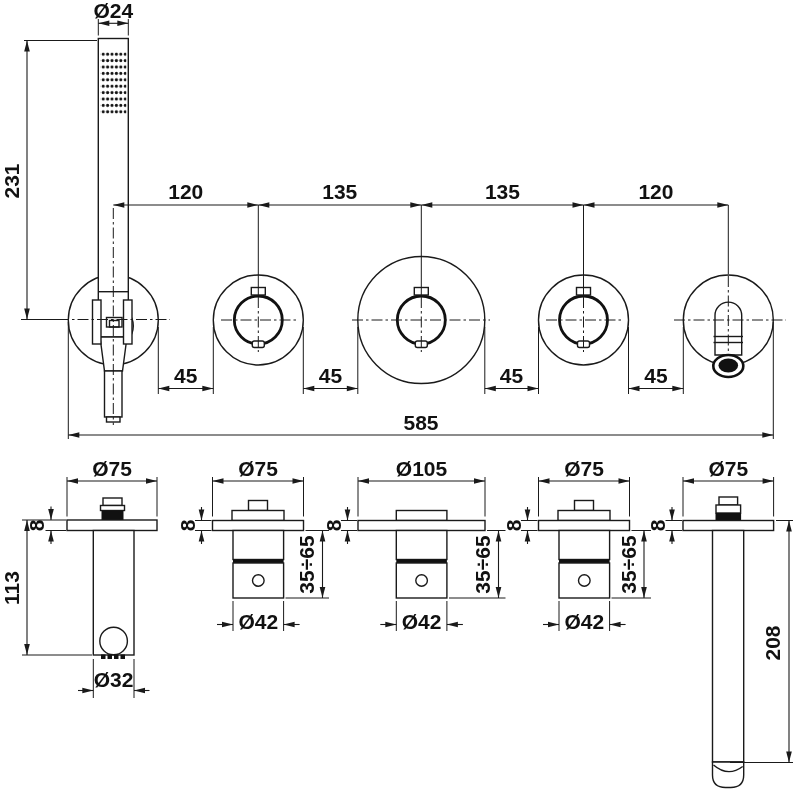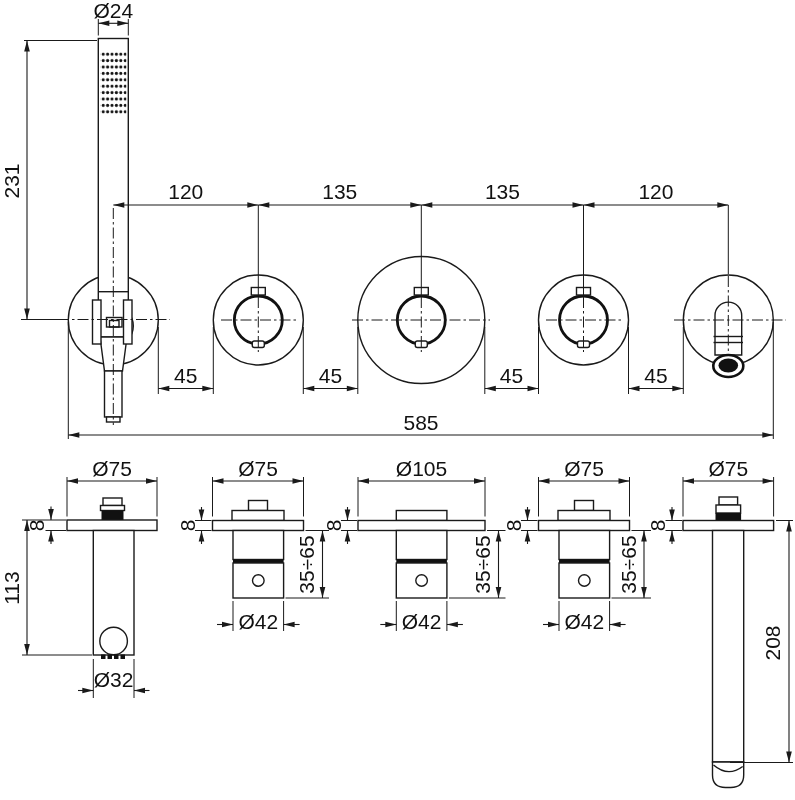--- a/index.html
+++ b/index.html
@@ -1,16 +1,16 @@
 <!DOCTYPE html>
 <html><head>
 <meta charset="utf-8">
 <style>
   html,body{margin:0;padding:0;background:#ffffff;}
-  .stage{width:793px;height:800px;background:#fff;position:relative;overflow:hidden;}
+  .stage{width:793px;height:800px;background:#fff;position:relative;overflow:hidden;font-weight:bold;}
   svg{display:block;}
   svg text{font-family:"Liberation Sans","DejaVu Sans",sans-serif;font-size:21px;fill:#111;}
   .mid{text-anchor:middle;}
   .ol{fill:#fff;stroke:#1a1a1a;stroke-width:1.4;}
   .ln{fill:none;stroke:#1a1a1a;stroke-width:1.4;}
   .thick{fill:none;stroke:#111;stroke-width:2.8;}
   .thko{fill:#fff;stroke:#111;stroke-width:2.6;}
   .dim{fill:none;stroke:#1a1a1a;stroke-width:1.1;}
   .ext{fill:none;stroke:#1a1a1a;stroke-width:1;}
   .cl{fill:none;stroke:#1a1a1a;stroke-width:1;stroke-dasharray:11 3 2.5 3;}

